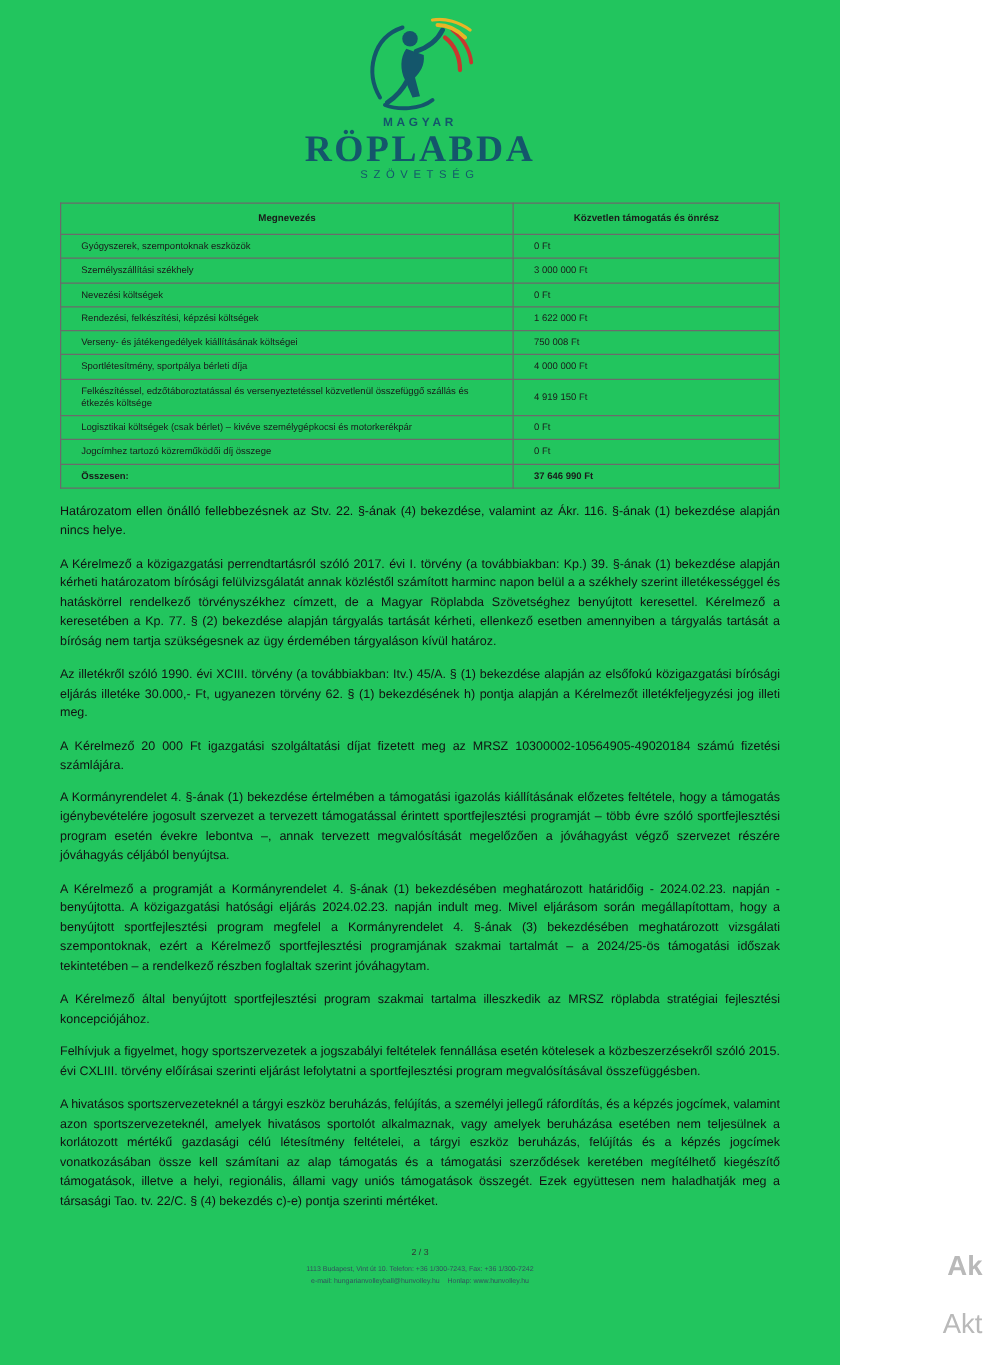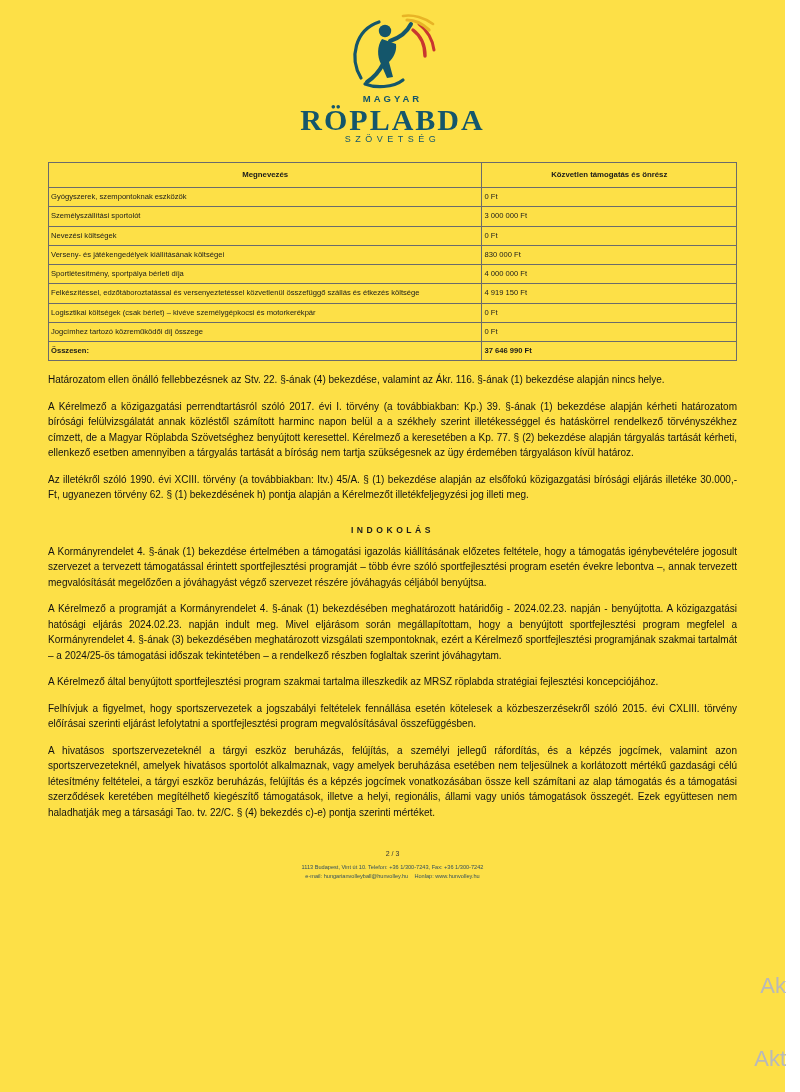--- a/index.html
+++ b/index.html
@@ -11,23 +11,23 @@
     width: 800px;
     height: 1092px;
     position: relative;
     font-family: "Liberation Sans", sans-serif;
     color: #1a1a1a;
     overflow: hidden;
   }
   .page {
     position: absolute;
     left: 0; top: 0;
-    width: 785px;
+    width: 672px;
     height: 1092px;
-    background: #fde047;
+    background: #22c55e;
     box-sizing: border-box;
     padding: 0 48px;
   }
 
   
   .logo-block {
     width: 100%;
     padding-top: 14px;
     display: flex;
     flex-direction: column;
@@ -67,21 +67,21 @@
   
   table.main-table {
     width: 100%;
     border-collapse: collapse;
     margin-top: 18px;
     font-size: 7.6px;
   }
   table.main-table th,
   table.main-table td {
     border: 1px solid #6b6b6b;
-    padding: 4px 2px;
+    padding: 4px 16px;
     vertical-align: middle;
     line-height: 1.35;
   }
   table.main-table th {
     text-align: center;
     font-weight: 700;
     font-size: 7.8px;
     height: 16px;
   }
   table.main-table td.col-name { width: 63%; }
@@ -122,21 +122,21 @@
   }
 
   
   .overlay-text {
     position: absolute;
     right: 14px;
     color: #b9b9b9;
     font-size: 22px;
     font-family: "Liberation Sans", sans-serif;
   }
-  .overlay-1 { top: 973px; }
+  .overlay-1 { top: 1000px; font-weight: bold; }
   .overlay-2 { top: 1046px; }
 </style>
 </head>
 <body>
 
 <div class="page">
 
   <div class="logo-block">
     <div class="logo-mark">
       <svg viewBox="0 0 104 78" width="104" height="78" aria-hidden="true">
@@ -172,30 +172,34 @@
         <th>Megnevezés</th>
         <th>Közvetlen támogatás és önrész</th>
       </tr>
     </thead>
     <tbody>
       <tr>
         <td class="col-name">Gyógyszerek, szempontoknak eszközök</td>
         <td class="col-val">0 Ft</td>
       </tr>
       <tr>
-        <td class="col-name">Személyszállítási sportolót</td>
+        <td class="col-name">Személyszállítási székhely</td>
         <td class="col-val">3 000 000 Ft</td>
       </tr>
       <tr>
         <td class="col-name">Nevezési költségek</td>
         <td class="col-val">0 Ft</td>
       </tr>
       <tr>
+        <td class="col-name">Rendezési, felkészítési, képzési költségek</td>
+        <td class="col-val">1 622 000 Ft</td>
+      </tr>
+      <tr>
         <td class="col-name">Verseny- és játékengedélyek kiállításának költségei</td>
-        <td class="col-val">830 000 Ft</td>
+        <td class="col-val">750 008 Ft</td>
       </tr>
       <tr>
         <td class="col-name">Sportlétesítmény, sportpálya bérleti díja</td>
         <td class="col-val">4 000 000 Ft</td>
       </tr>
       <tr>
         <td class="col-name">Felkészítéssel, edzőtáboroztatással és versenyeztetéssel közvetlenül összefüggő szállás és étkezés költsége</td>
         <td class="col-val">4 919 150 Ft</td>
       </tr>
       <tr>
@@ -209,22 +213,22 @@
       <tr class="total">
         <td class="col-name">Összesen:</td>
         <td class="col-val">37 646 990 Ft</td>
       </tr>
     </tbody>
   </table>
 
   <p class="body-text">Határozatom ellen önálló fellebbezésnek az Stv. 22. §-ának (4) bekezdése, valamint az Ákr. 116. §-ának (1) bekezdése alapján nincs helye.</p>
   <p class="body-text">A Kérelmező a közigazgatási perrendtartásról szóló 2017. évi I. törvény (a továbbiakban: Kp.) 39. §-ának (1) bekezdése alapján kérheti határozatom bírósági felülvizsgálatát annak közléstől számított harminc napon belül a a székhely szerint illetékességgel és hatáskörrel rendelkező törvényszékhez címzett, de a Magyar Röplabda Szövetséghez benyújtott keresettel. Kérelmező a keresetében a Kp. 77. § (2) bekezdése alapján tárgyalás tartását kérheti, ellenkező esetben amennyiben a tárgyalás tartását a bíróság nem tartja szükségesnek az ügy érdemében tárgyaláson kívül határoz.</p>
   <p class="body-text">Az illetékről szóló 1990. évi XCIII. törvény (a továbbiakban: Itv.) 45/A. § (1) bekezdése alapján az elsőfokú közigazgatási bírósági eljárás illetéke 30.000,- Ft, ugyanezen törvény 62. § (1) bekezdésének h) pontja alapján a Kérelmezőt illetékfeljegyzési jog illeti meg.</p>
-
-  <div class="section-heading">INDOKOLÁS</div>
+  <p class="body-text">A Kérelmező 20 000 Ft igazgatási szolgáltatási díjat fizetett meg az MRSZ 10300002-10564905-49020184 számú fizetési számlájára.</p>
+
 
   <p class="body-text tight">A Kormányrendelet 4. §-ának (1) bekezdése értelmében a támogatási igazolás kiállításának előzetes feltétele, hogy a támogatás igénybevételére jogosult szervezet a tervezett támogatással érintett sportfejlesztési programját – több évre szóló sportfejlesztési program esetén évekre lebontva –, annak tervezett megvalósítását megelőzően a jóváhagyást végző szervezet részére jóváhagyás céljából benyújtsa.</p>
   <p class="body-text">A Kérelmező a programját a Kormányrendelet 4. §-ának (1) bekezdésében meghatározott határidőig - 2024.02.23. napján - benyújtotta. A közigazgatási hatósági eljárás 2024.02.23. napján indult meg. Mivel eljárásom során megállapítottam, hogy a benyújtott sportfejlesztési program megfelel a Kormányrendelet 4. §-ának (3) bekezdésében meghatározott vizsgálati szempontoknak, ezért a Kérelmező sportfejlesztési programjának szakmai tartalmát – a 2024/25-ös támogatási időszak tekintetében – a rendelkező részben foglaltak szerint jóváhagytam.</p>
   <p class="body-text">A Kérelmező által benyújtott sportfejlesztési program szakmai tartalma illeszkedik az MRSZ röplabda stratégiai fejlesztési koncepciójához.</p>
   <p class="body-text">Felhívjuk a figyelmet, hogy sportszervezetek a jogszabályi feltételek fennállása esetén kötelesek a közbeszerzésekről szóló 2015. évi CXLIII. törvény előírásai szerinti eljárást lefolytatni a sportfejlesztési program megvalósításával összefüggésben.</p>
   <p class="body-text">A hivatásos sportszervezeteknél a tárgyi eszköz beruházás, felújítás, a személyi jellegű ráfordítás, és a képzés jogcímek, valamint azon sportszervezeteknél, amelyek hivatásos sportolót alkalmaznak, vagy amelyek beruházása esetében nem teljesülnek a korlátozott mértékű gazdasági célú létesítmény feltételei, a tárgyi eszköz beruházás, felújítás és a képzés jogcímek vonatkozásában össze kell számítani az alap támogatás és a támogatási szerződések keretében megítélhető kiegészítő támogatások, illetve a helyi, regionális, állami vagy uniós támogatások összegét. Ezek együttesen nem haladhatják meg a társasági Tao. tv. 22/C. § (4) bekezdés c)-e) pontja szerinti mértéket.</p>
 
   <div class="page-number">2 / 3</div>
   <div class="footer">
     <div>1113 Budapest, Vint út 10. Telefon: +36 1/300-7243, Fax: +36 1/300-7242</div>

